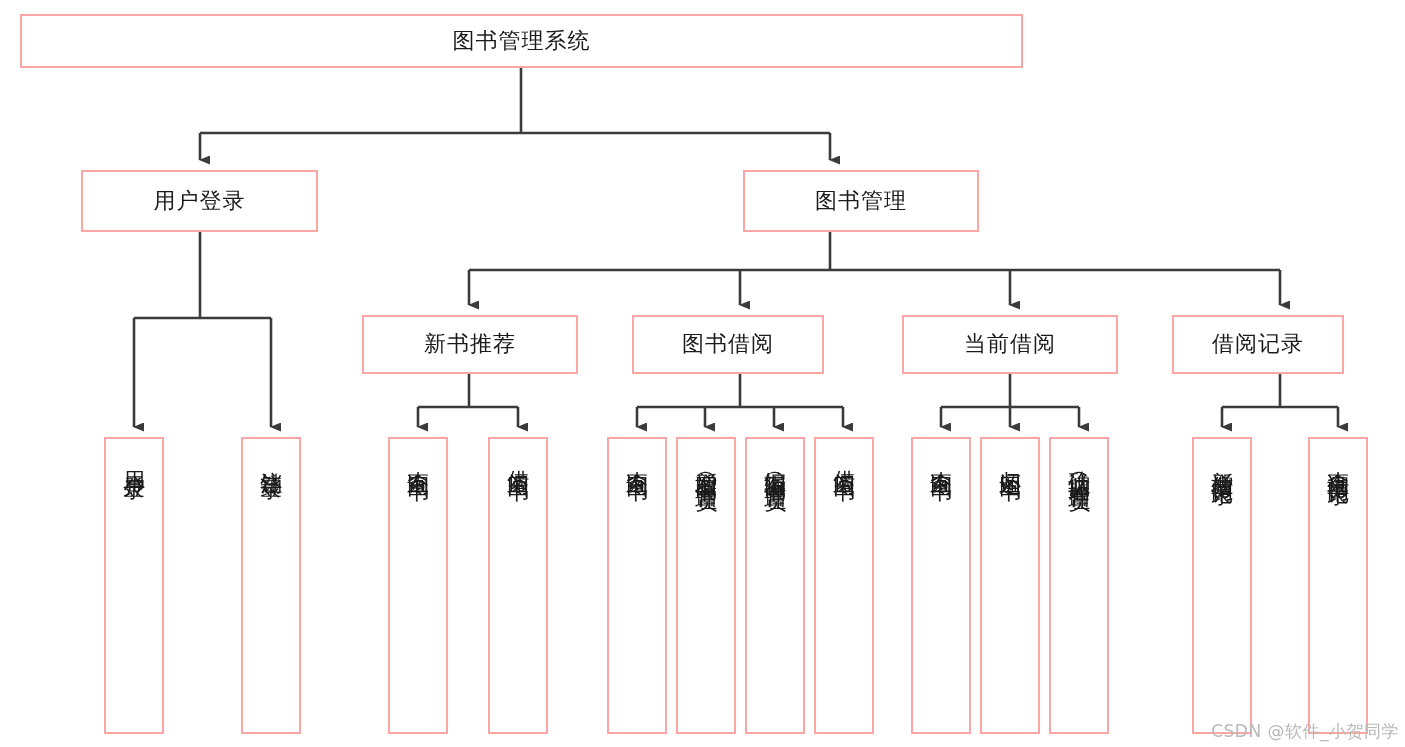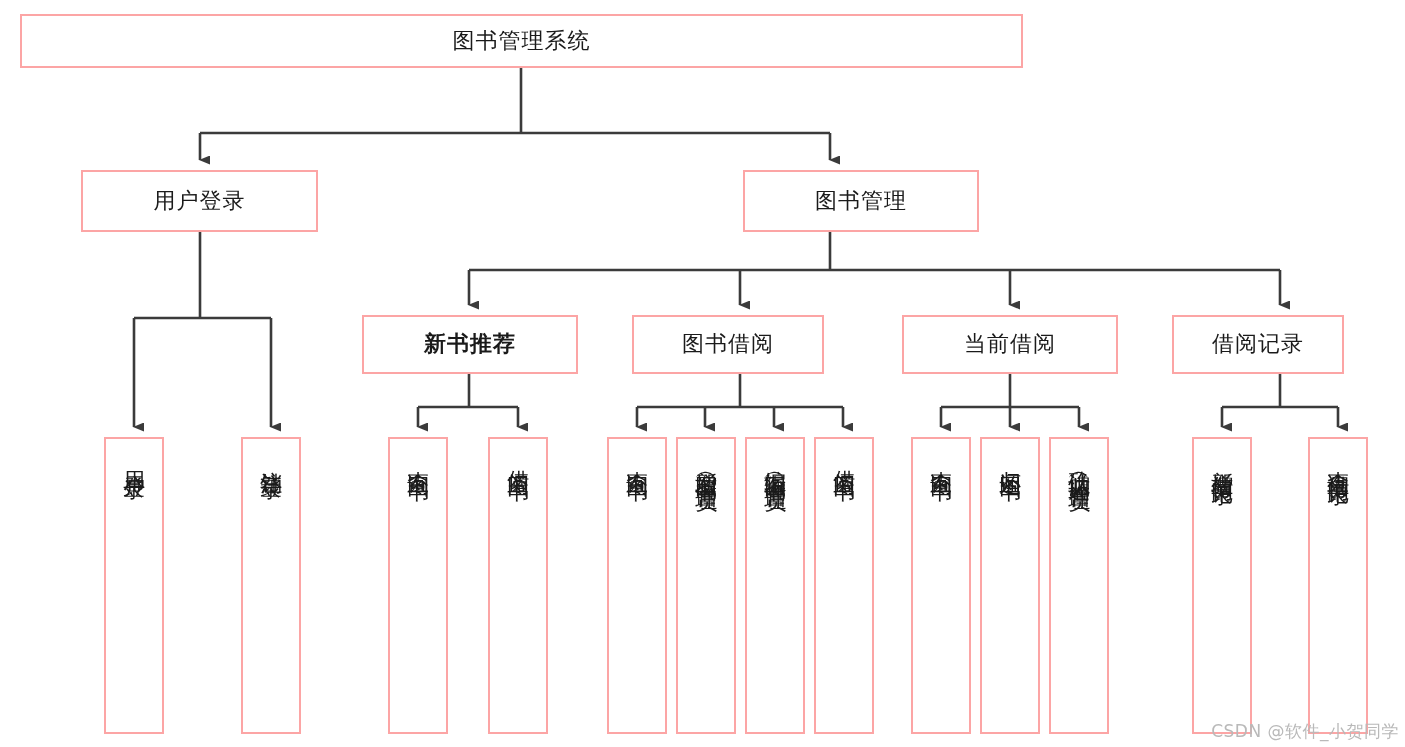--- a/index.html
+++ b/index.html
@@ -80,21 +80,21 @@
     <span class="lbl">图书管理系统</span>
   </div>
 
   <div class="node horiz" style="left:81px;top:170px;width:237px;height:62px;">
     <span class="lbl">用户登录</span>
   </div>
   <div class="node horiz" style="left:712px;top:170px;width:236px;height:62px;margin-left:31px;">
     <span class="lbl">图书管理</span>
   </div>
 
-  <div class="node horiz" style="left:362px;top:315px;width:216px;height:59px;font-weight:bold;">
+  <div class="node horiz" style="left:362px;top:315px;width:216px;height:59px;">
     <span class="lbl">新书推荐</span>
   </div>
   <div class="node horiz" style="left:632px;top:315px;width:192px;height:59px;">
     <span class="lbl">图书借阅</span>
   </div>
   <div class="node horiz" style="left:902px;top:315px;width:216px;height:59px;align-items:center;">
     <span class="lbl">当前借阅</span>
   </div>
   <div class="node horiz" style="left:1172px;top:315px;width:172px;height:59px;">
     <span class="lbl">借阅记录</span>

